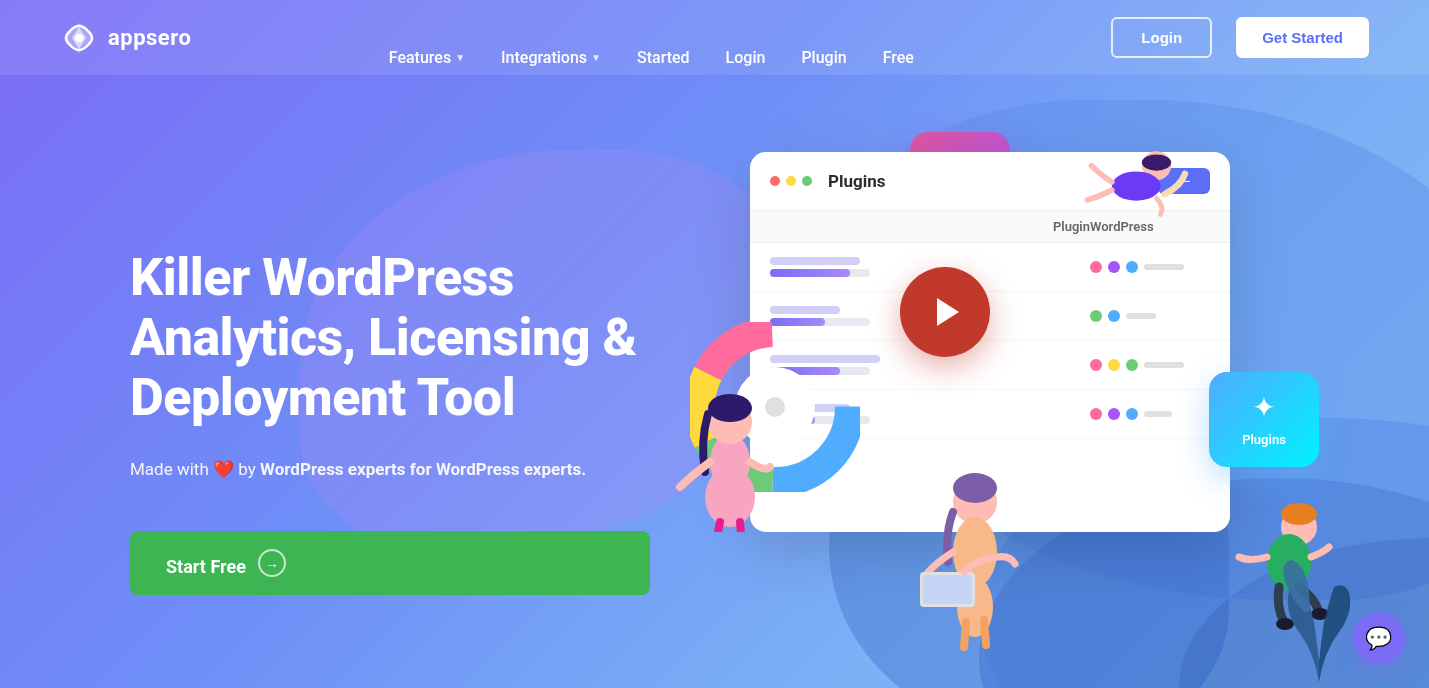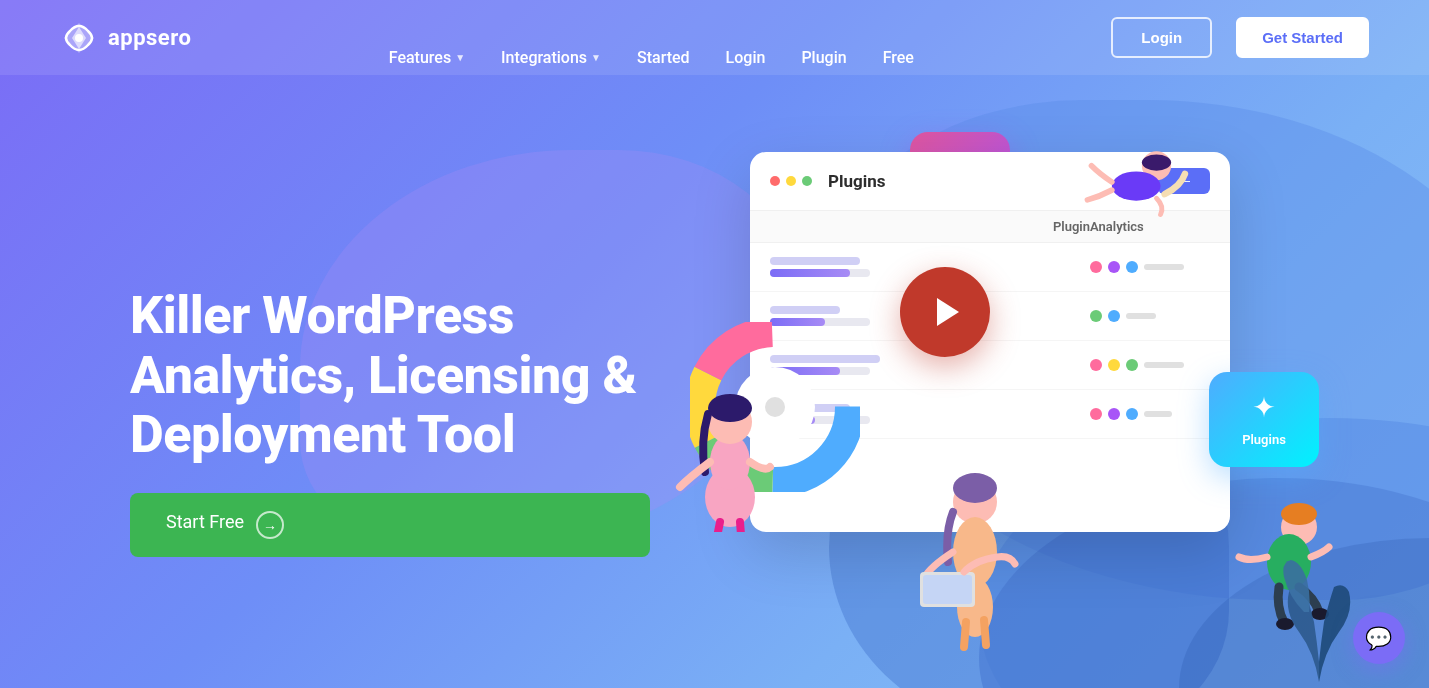--- a/index.html
+++ b/index.html
@@ -147,24 +147,24 @@
       color: #e74c3c;
       font-size: 17px;
     }
     .btn-start {
       background: #3cb552;
       color: white;
       border: none;
       border-radius: 8px;
       padding: 18px 36px;
       font-size: 18px;
-      font-weight: 400;
+      font-weight: 700;
       cursor: pointer;
       display: flex;
-      align-items: flex-start;
+      align-items: flex-end;
       gap: 12px;
       text-decoration: none;
     }
     .btn-start .arrow-circle {
       width: 28px; height: 28px;
       border: 2px solid rgba(255,255,255,0.7);
       border-radius: 50%;
       display: flex;
       align-items: center;
       justify-content: center;
@@ -481,20 +481,25 @@
 
   <div class="nav-actions">
     <button class="btn-login">Login</button>
     <button class="btn-get-started">Get Started</button>
   </div>
 </nav>
 
 <section class="hero">
   <div class="hero-left">
     <h1 class="hero-title">Killer WordPress Analytics, Licensing &amp; Deployment Tool</h1>
+    <p class="hero-sub">
+      <span>Made with</span>
+      <span class="heart-icon"> ❤️ </span>
+      <span>by <strong>WordPress experts for WordPress experts.</strong></span>
+    </p>
     <a href="#" class="btn-start">
       <span>Start Free</span>
       <span class="arrow-circle">→</span>
     </a>
   </div>
 
   <div class="hero-right">
 
     <div class="themes-card">
       <div class="themes-grid">
@@ -509,21 +514,21 @@
     <div class="dashboard-card">
       <div class="dash-header">
         <div class="dot dot-r"></div>
         <div class="dot dot-y"></div>
         <div class="dot dot-g"></div>
         <span class="dash-title">Plugins</span>
         <button class="dash-btn">—</button>
       </div>
       <div class="dash-table-header">
         <span class="dash-col">Plugin</span>
-        <span class="dash-col">Analytics</span>
+        <span class="dash-col">WordPress</span>
       </div>
 
       <div class="dash-row">
         <div class="dash-row-name">
           <div style="width:90px;height:8px;background:#d0cff5;border-radius:4px;"></div>
           <div class="dash-row-bar">
               <div class="bar-fill" style="width:80%"></div>
             </div>
         </div>
         <div class="dash-row-services">

